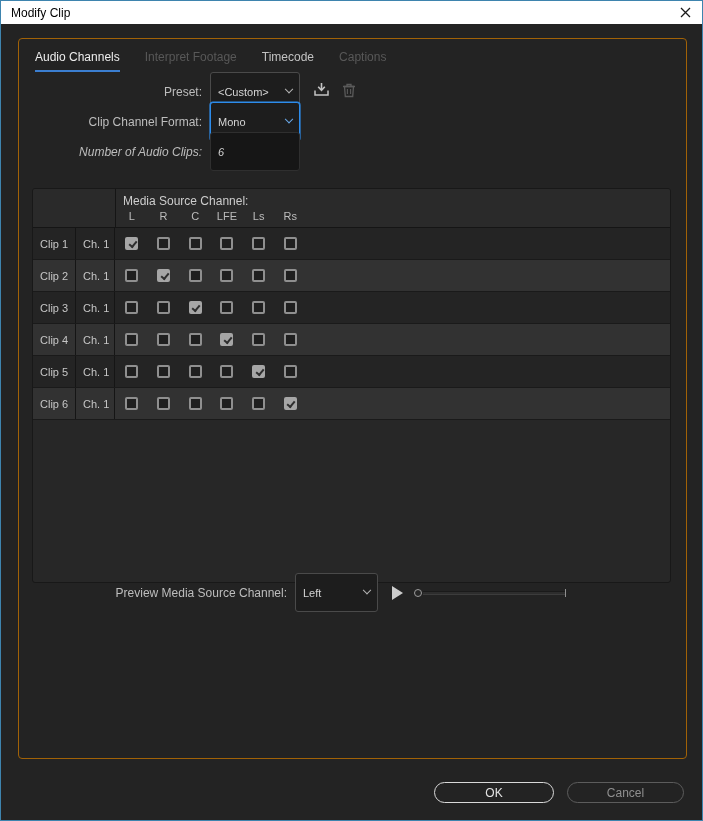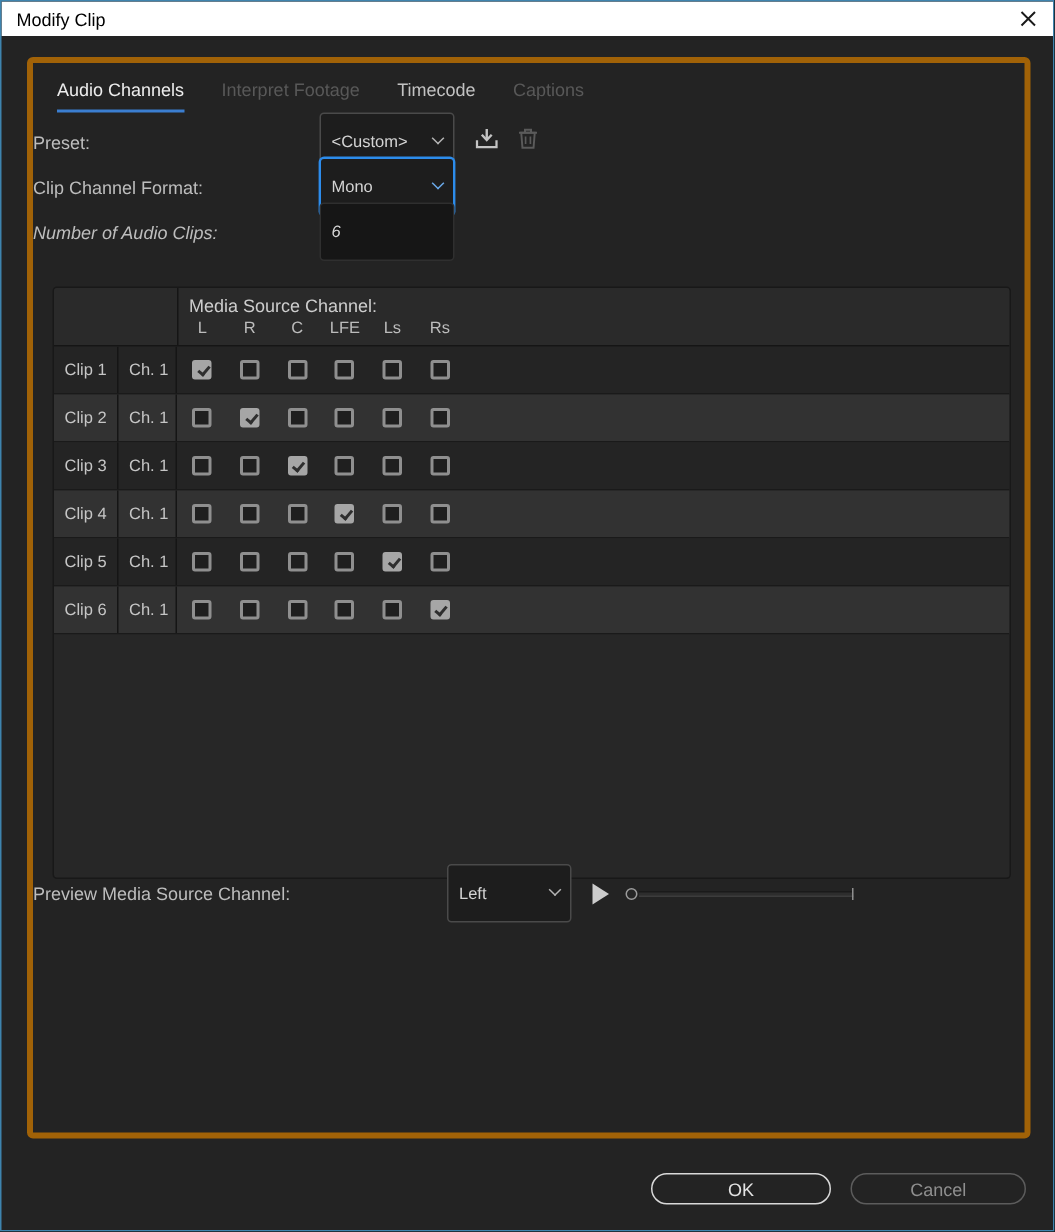--- a/index.html
+++ b/index.html
@@ -23,36 +23,36 @@
   .close-btn {
     margin-left: auto; width: 34px; height: 23px;
     display: flex; align-items: center; justify-content: center;
   }
   .close-btn svg { display:block; }
 
   
   .panel {
     position: absolute; left: 17px; top: 37px;
     width: 669px; height: 721px;
-    border: 4px solid #a16207; border-radius: 4px;
+    border: 1px solid #a16207; border-radius: 4px;
     background: #232323;
   }
 
   
   .tabs {
     position: absolute; left: 16px; top: 11px;
     display: flex; gap: 25px; font-size: 12px;
   }
   .tab { padding-bottom: 6px; color: #c2c2c2; border-bottom: 2px solid transparent; }
   .tab.active { color: #ededed; border-bottom-color: #3b7ed0; }
   .tab.disabled { color: #585858; }
 
   
   .form-row { position: absolute; left: 0; height: 21px; display: flex; align-items: center; }
-  .form-label { width: 191px; text-align: left; font-size: 12px; color: #bdbdbd; padding-right: 8px; }
+  .form-label { width: 191px; text-align: right; font-size: 12px; color: #bdbdbd; padding-right: 8px; }
   .select, .text-input {
     width: 90px; height: 39px;
     background: #1d1d1d; border: 1px solid #4a4a4a; border-radius: 3px;
     display: flex; align-items: center;
     padding: 0 7px; font-size: 11px; color: #d4d4d4;
   }
   .text-input { background: #161616; border-color: #2f2f2f; }
   .select .chev {
     margin-left: auto; width: 6px; height: 6px;
     border-right: 1.5px solid #b5b5b5; border-bottom: 1.5px solid #b5b5b5;

